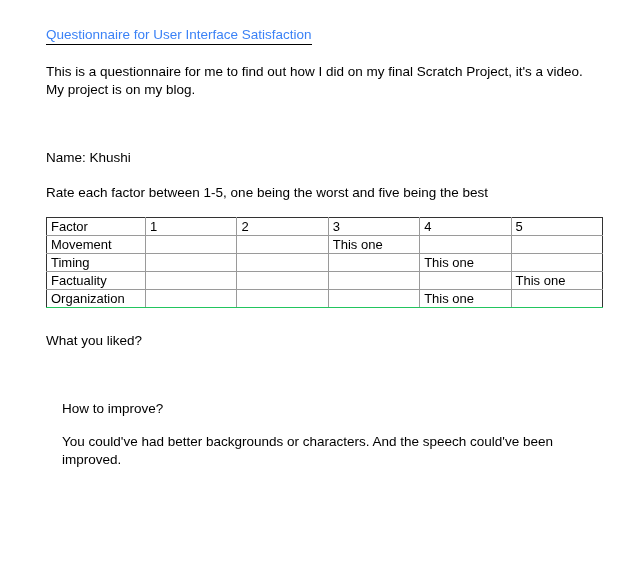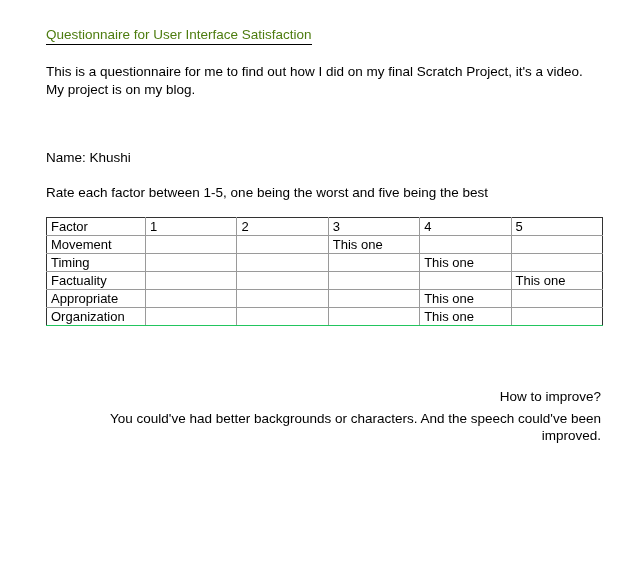--- a/index.html
+++ b/index.html
@@ -32,21 +32,21 @@
   .content {
     position: absolute;
     left: 46px;
     top: 25px;
     width: 560px;
   }
 
   .doc-title {
     font-size: 13.5px;
     line-height: 17px;
-    color: #4d7c0f;
+    color: #3b82f6;
     display: inline-block;
     border-bottom: 1px solid #000;
     padding-bottom: 1px;
     margin: 0 0 0 0;
     font-weight: normal;
     white-space: nowrap;
   }
 
   .para {
     font-size: 13.5px;
@@ -101,23 +101,22 @@
   table.rating-table td.last-col {
     border-right: 1px solid #333;
   }
 
   .bottom-block {
     margin-top: 24px;
   }
   .tight-line {
     font-size: 13.5px;
     line-height: 17.5px;
-    margin: 4px;
+    margin: 16px;
     width: 551px;
-    text-align: right;
   }
 </style>
 </head>
 <body>
 
 <div id="document-page">
   <div class="content">
 
     <div>
       <span class="doc-title">Questionnaire for User Interface Satisfaction</span>
@@ -181,42 +180,35 @@
 
           <tr>
             <td class="first-col">Factuality</td>
             <td></td>
             <td></td>
             <td></td>
             <td></td>
             <td class="last-col">This one</td>
           </tr>
 
-          <tr>
-            <td class="first-col">Appropriate</td>
-            <td></td>
-            <td></td>
-            <td></td>
-            <td>This one</td>
-            <td class="last-col"></td>
-          </tr>
 
           <tr>
             <td class="first-col">Organization</td>
             <td></td>
             <td></td>
             <td></td>
             <td>This one</td>
             <td class="last-col"></td>
           </tr>
         </tbody>
       </table>
     </div>
 
     <div class="bottom-block">
+      <p class="para">What you liked?</p>
 
       <div class="gap-md"></div>
 
 
       <div class="gap-md"></div>
 
       <p class="tight-line">How to improve?</p>
       <p class="tight-line">You could've had better backgrounds or characters. And the speech could've been improved.</p>
     </div>
 

